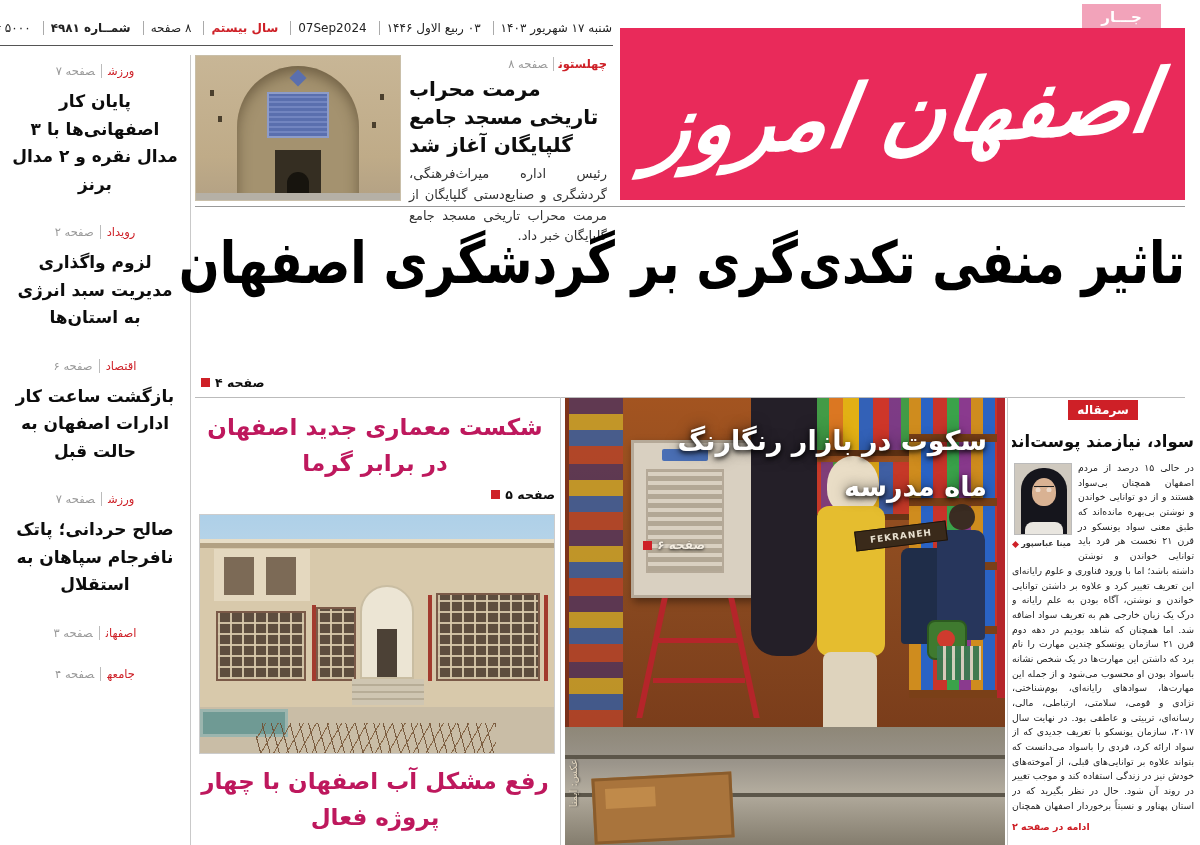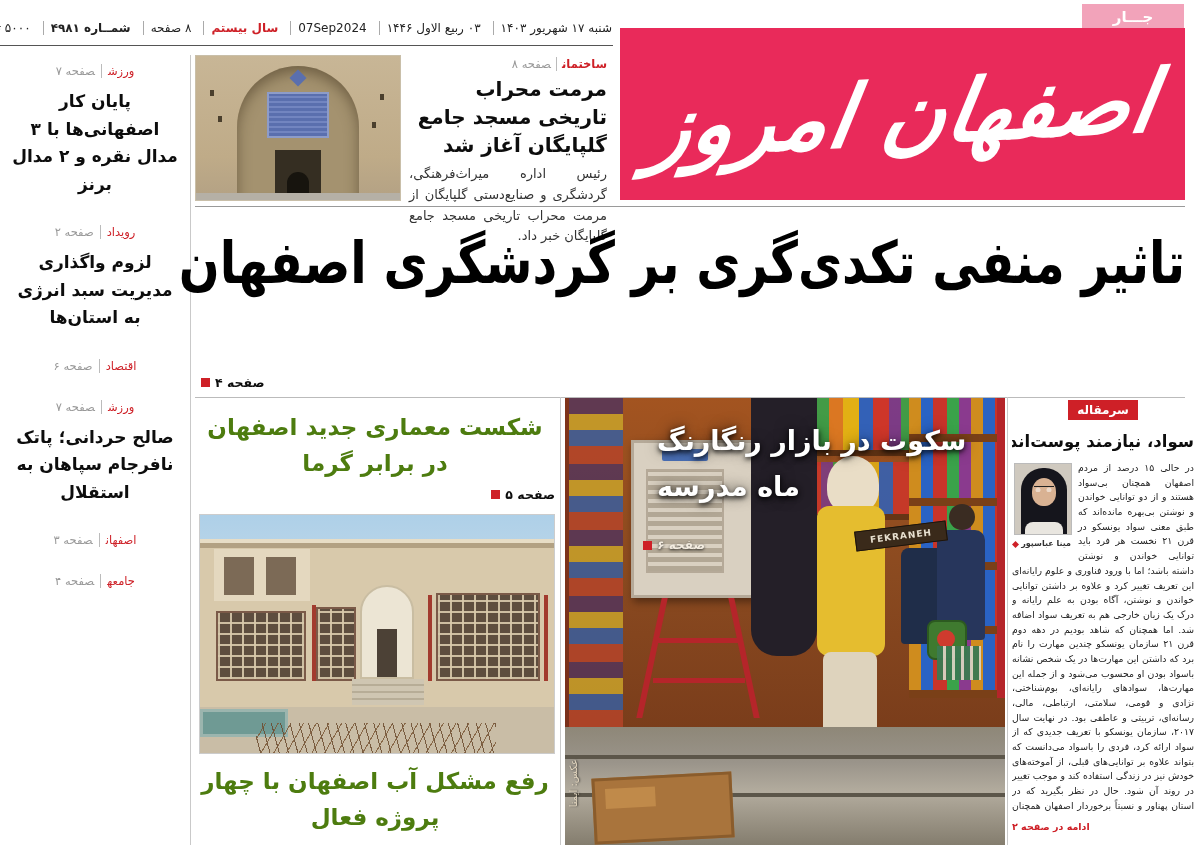--- a/index.html
+++ b/index.html
@@ -1,21 +1,21 @@
 <!DOCTYPE html>
 <html lang="fa"><head>
 <meta charset="utf-8">
 <style>
   * { margin:0; padding:0; box-sizing:border-box; }
   html,body { width:1200px; height:845px; background:#fff; overflow:hidden;
     font-family:"DejaVu Sans", sans-serif; direction:rtl; }
   #page { position:relative; width:1200px; height:845px; background:#fff; }
 
   
-  .corner-tag { position:absolute; top:4px; left:1082px; width:102px; height:26px;
+  .corner-tag { position:absolute; top:4px; left:1082px; width:79px; height:26px;
     background:#F2A3BA; color:#fff; font-weight:bold; font-size:15px;
     display:flex; align-items:center; justify-content:center; letter-spacing:1px; }
   .masthead { position:absolute; top:28px; left:620px; width:565px; height:172px;
     background:#E92A5A; display:flex; align-items:center; justify-content:center; overflow:hidden; }
   .masthead-title { color:#fff; font-size:86px; font-weight:bold; font-style:italic;
     transform:skewX(-12deg) rotate(-3deg); white-space:nowrap; letter-spacing:-4px; }
   .dateline { position:absolute; top:17px; left:8px; width:604px; height:22px;
     display:flex; flex-direction:row; align-items:center; justify-content:flex-start;
     font-size:12px; color:#222; direction:rtl; }
   .dateline .seg { white-space:nowrap; }
@@ -33,21 +33,21 @@
   .sb-label .sec { color:#CE2027; font-weight:normal; border-left:1px solid #bbb; padding-left:6px; margin-left:6px; }
   .sb-kicker { font-size:12px; font-weight:bold; color:#111; margin-bottom:6px; }
   .sb-title { font-size:17px; font-weight:800; color:#0d0d0d; line-height:1.62; }
 
   
   .top-story { position:absolute; top:55px; left:195px; width:420px; height:150px;
     display:flex; flex-direction:row-reverse; }
   .ts-text { width:212px; padding:2px 6px 0 8px; }
   .ts-label { font-size:11.5px; color:#999; text-align:right; margin-bottom:4px; }
   .ts-label .sec { color:#CE2027; font-weight:bold; border-left:1px solid #bbb; padding-left:5px; margin-left:5px; }
-  .ts-title { font-size:20px; font-weight:800; color:#0d0d0d; line-height:1.4; text-align:right; }
+  .ts-title { font-size:20px; font-weight:800; color:#0d0d0d; line-height:1.4; text-align:left; }
   .ts-body { font-size:13px; color:#333; line-height:1.6; text-align:justify; margin-top:5px; }
   .ts-photo { width:206px; height:146px; border:1px solid #c9bfa9; position:relative;
     background:linear-gradient(180deg,#c8b696 0%,#bfab88 70%,#b3a184 100%); overflow:hidden; }
   .mosque-arch { position:absolute; left:50%; transform:translateX(-50%); top:10px; width:122px; height:136px;
     background:#a4926f; border-radius:64px 64px 0 0; box-shadow:inset 0 6px 14px rgba(60,45,25,.5); }
   .mosque-tile { position:absolute; left:50%; transform:translateX(-50%); top:36px; width:62px; height:46px;
     background:repeating-linear-gradient(0deg,#5a6fae 0 3px,#7285c0 3px 5px); border:2px solid #8d9cc9; }
   .mosque-diamond { position:absolute; left:50%; top:16px; width:12px; height:12px;
     transform:translateX(-50%) rotate(45deg); background:#5a6fae; }
   .mosque-door { position:absolute; left:50%; transform:translateX(-50%); bottom:6px; width:46px; height:44px;
@@ -68,21 +68,21 @@
   .page-tag { display:inline-flex; align-items:center; gap:5px; font-size:12.5px; font-weight:bold; color:#0d0d0d; direction:rtl; }
   .page-tag .sq { width:9px; height:9px; background:#CE2027; display:inline-block; }
   .lead-story .page-tag { position:absolute; left:6px; bottom:4px; }
 
   .band-rule { position:absolute; top:397px; left:195px; width:990px; height:1px; background:#bbb; }
   .vrule-a { position:absolute; top:397px; left:560px; width:1px; height:448px; background:#c9c9c9; }
   .vrule-b { position:absolute; top:397px; left:1007px; width:1px; height:448px; background:#c9c9c9; }
 
   
   .left-col { position:absolute; top:404px; left:195px; width:360px; height:441px; }
-  .lc-title { font-size:23px; font-weight:900; color:#4d7c0f; text-align:center; line-height:1.55; margin-top:6px; }
+  .lc-title { font-size:23px; font-weight:900; color:#be185d; text-align:center; line-height:1.55; margin-top:6px; }
   .lc-tag { margin:6px 0 8px 0; }
   .house-photo { width:356px; height:240px; border:1px solid #ccc; position:relative; overflow:hidden;
     background:linear-gradient(180deg,#aed0e8 0%,#c3d9e8 32%,#d2c5a8 33%); margin:4px 0 10px 0; }
   .house-body { position:absolute; top:28px; left:0; width:100%; height:172px; background:#d8c9ab;
     border-top:5px solid #b2a183; }
   .house-eave { position:absolute; top:24px; left:0; width:100%; height:6px; background:#e7ddc6; box-shadow:0 2px 2px rgba(90,70,40,.4); }
   .house-balcony { position:absolute; top:34px; left:14px; width:96px; height:52px; background:#e4d8bf; }
   .house-balcony .op { position:absolute; top:8px; width:30px; height:38px; background:#7c6a56; }
   .win-band { position:absolute; background:
     repeating-linear-gradient(90deg,rgba(216,201,171,.9) 0 2px,transparent 2px 12px),
@@ -133,21 +133,21 @@
     border-right:8px solid #b5252a; }
   .fekraneh { position:absolute; right:58px; top:128px; width:92px; height:20px; background:#3a2a1a;
     color:#e8e0d0; font-size:9px; font-weight:bold; letter-spacing:1px; display:flex; align-items:center;
     justify-content:center; transform:rotate(-7deg); direction:ltr; border:1px solid #1c130a; }
   .shop-floor { position:absolute; bottom:0; left:0; width:100%; height:118px;
     background:linear-gradient(180deg,#8e8778 0%,#9a948a 30%,#b3ac9e 55%,#847d6e 100%); }
   .step-edge { position:absolute; left:0; width:100%; height:4px; background:#5c564a; }
   .cardboard { position:absolute; left:28px; bottom:4px; width:140px; height:66px; background:#a9743c;
     border:3px solid #8a5c2c; transform:rotate(-3deg); }
   .cardboard i { position:absolute; left:10px; top:8px; width:50px; height:20px; background:#c08a4a; }
-  .ps-title { position:absolute; top:20px; right:18px; width:330px; text-align:left; color:#fff;
+  .ps-title { position:absolute; top:20px; right:18px; width:330px; text-align:right; color:#fff;
     font-size:27px; font-weight:900; line-height:1.7;
     text-shadow:0 2px 5px rgba(0,0,0,.9), 0 0 14px rgba(0,0,0,.6); }
   .ps-tag { position:absolute; top:140px; right:300px; color:#f3ece0; font-size:12px; font-weight:bold;
     display:flex; align-items:center; gap:5px; text-shadow:0 1px 3px rgba(0,0,0,.8); }
   .ps-tag .sq { width:9px; height:9px; background:#CE2027; }
   .ps-credit { position:absolute; left:3px; bottom:38px; writing-mode:vertical-rl; transform:rotate(180deg);
     color:#e6d9c2; font-size:10px; opacity:.95; text-shadow:0 1px 2px rgba(0,0,0,.7); }
 
   
   .editorial { position:absolute; top:400px; left:1012px; width:182px; height:445px; overflow:hidden; }
@@ -195,20 +195,21 @@
     <div class="sb-item">
       <div class="sb-label"><span class="sec">ورزش</span><span>صفحه ۷</span></div>
       <div class="sb-title">پایان کار اصفهانی‌ها با ۳ مدال نقره و ۲ مدال برنز</div>
     </div>
     <div class="sb-item">
       <div class="sb-label"><span class="sec">رویداد</span><span>صفحه ۲</span></div>
       <div class="sb-title">لزوم واگذاری مدیریت سبد انرژی به استان‌ها</div>
     </div>
     <div class="sb-item">
       <div class="sb-label"><span class="sec">اقتصاد</span><span>صفحه ۶</span></div>
+      <div class="sb-title">بازگشت ساعت کار ادارات اصفهان به حالت قبل</div>
     </div>
     <div class="sb-item">
       <div class="sb-label"><span class="sec">ورزش</span><span>صفحه ۷</span></div>
       <div class="sb-title">صالح حردانی؛ پاتک نافرجام سپاهان به استقلال</div>
     </div>
     <div class="sb-item">
       <div class="sb-label"><span class="sec">اصفهان</span><span>صفحه ۳</span></div>
     </div>
     <div class="sb-item">
       <div class="sb-label"><span class="sec">جامعه</span><span>صفحه ۴</span></div>
@@ -223,21 +224,21 @@
       <div class="mosque-tile"></div>
       <div class="mosque-door"></div>
       <div class="mosque-door-inner"></div>
       <div class="mosque-dot" style="left:14px; top:34px;"></div>
       <div class="mosque-dot" style="left:22px; top:60px;"></div>
       <div class="mosque-dot" style="right:16px; top:38px;"></div>
       <div class="mosque-dot" style="right:24px; top:66px;"></div>
       <div class="mosque-ground"></div>
     </div>
     <div class="ts-text">
-      <div class="ts-label"><span class="sec">ساختمان</span><span>صفحه ۸</span></div>
+      <div class="ts-label"><span class="sec">چهلستون</span><span>صفحه ۸</span></div>
       <div class="ts-title">مرمت محراب تاریخی مسجد جامع گلپایگان آغاز شد</div>
       <div class="ts-body">رئیس اداره میراث‌فرهنگی، گردشگری و صنایع‌دستی گلپایگان از مرمت محراب تاریخی مسجد جامع گلپایگان خبر داد.</div>
     </div>
   </div>
 
   <div class="main-rule"></div>
 
   <div class="lead-story">
     <div class="lead-title">تاثیر منفی تکدی‌گری بر گردشگری اصفهان</div>
     <div class="page-tag">

